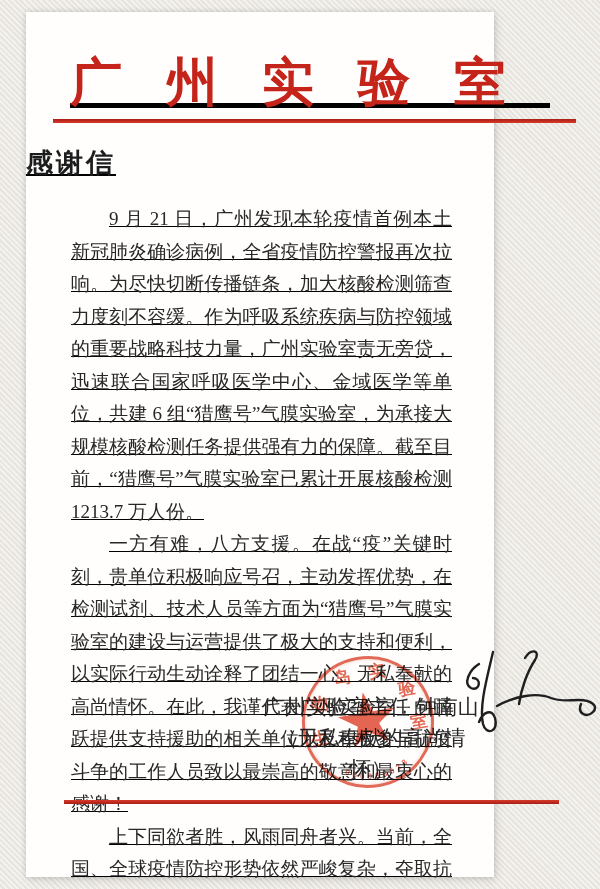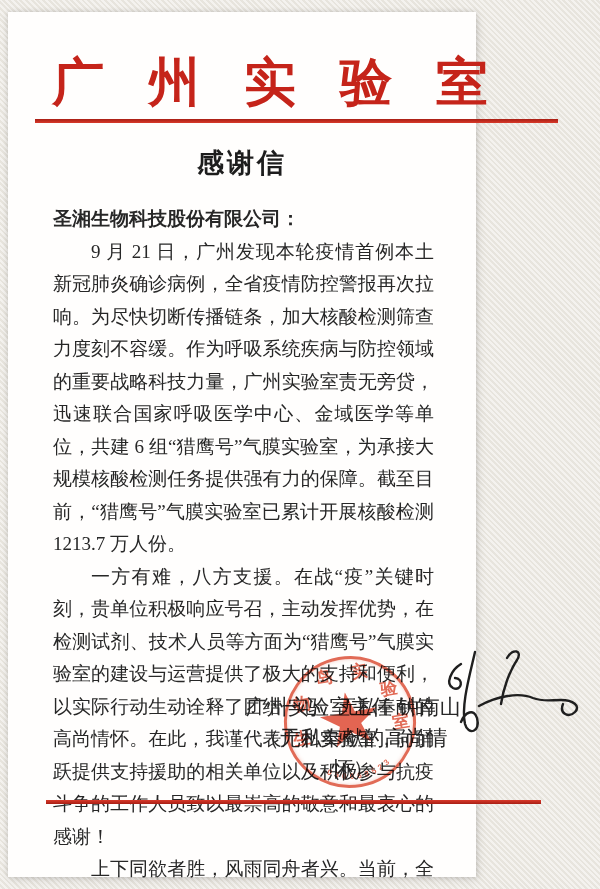--- a/index.html
+++ b/index.html
@@ -9,42 +9,42 @@
     background:#ebe8e1;
     position:relative;
     overflow:hidden;
   }
   .frame {
     position:absolute; inset:0;
     background-color:#ebe8e1;
     background-image:repeating-linear-gradient(45deg, rgba(255,255,255,.45) 0 2px, rgba(0,0,0,.015) 2px 4px);
   }
   .paper {
-    position:absolute; left:8px; top:12px; width:468px; height:865px;
+    position:absolute; left:26px; top:12px; width:468px; height:865px;
     background:#fffefd;
     box-shadow:0 0 5px rgba(0,0,0,.14), 2px 3px 9px rgba(0,0,0,.10);
+    text-decoration:underline;
   }
   .org-name {
     margin-top:42px;
     text-align:center;
     color:#c5241a;
     font-size:52px;
     font-weight:bold;
     letter-spacing:44px;
     text-indent:44px;
     line-height:1.1;
     white-space:nowrap;
   }
   .header-rule {
     position:absolute; left:27px; top:107px; width:523px; height:4px;
     background:linear-gradient(#a81e14, #d93a2b);
   }
   .letter-title {
     margin-top:34px;
-    text-align:center;
     color:#1d1d1d;
     font-size:27px;
     font-weight:bold;
     letter-spacing:3px;
   }
   .content {
     margin:22px 42px 0 45px;
     color:#272727;
     font-size:19px;
     line-height:32.5px;
@@ -111,21 +111,20 @@
 
 <div class="paper">
 
   <div class="org-name">广州实验室</div>
 
   <div class="header-rule"></div>
 
   <div class="letter-title">感谢信</div>
 
   <div class="content">
-    <div class="addressee">圣湘生物科技股份有限公司：</div>
     <p class="para">9 月 21 日，广州发现本轮疫情首例本土新冠肺炎确诊病例，全省疫情防控警报再次拉响。为尽快切断传播链条，加大核酸检测筛查力度刻不容缓。作为呼吸系统疾病与防控领域的重要战略科技力量，广州实验室责无旁贷，迅速联合国家呼吸医学中心、金域医学等单位，共建 6 组“猎鹰号”气膜实验室，为承接大规模核酸检测任务提供强有力的保障。截至目前，“猎鹰号”气膜实验室已累计开展核酸检测 1213.7 万人份。</p>
     <p class="para">一方有难，八方支援。在战“疫”关键时刻，贵单位积极响应号召，主动发挥优势，在检测试剂、技术人员等方面为“猎鹰号”气膜实验室的建设与运营提供了极大的支持和便利，以实际行动生动诠释了团结一心、无私奉献的高尚情怀。在此，我谨代表广州实验室，向踊跃提供支持援助的相关单位以及积极参与抗疫斗争的工作人员致以最崇高的敬意和最衷心的感谢！</p>
     <p class="para">上下同欲者胜，风雨同舟者兴。当前，全国、全球疫情防控形势依然严峻复杂，夺取抗疫斗争的全面胜利还需持续努力。希望贵单位继续支持我单位工作，让我们一起，为助力打赢疫情防控攻坚战继续努力！</p>
   </div>
 
   <div class="signature-block">
     <div>广州实验室主任 钟南山</div>
     <div>（无私奉献的高尚情怀）</div>
   </div>
 

